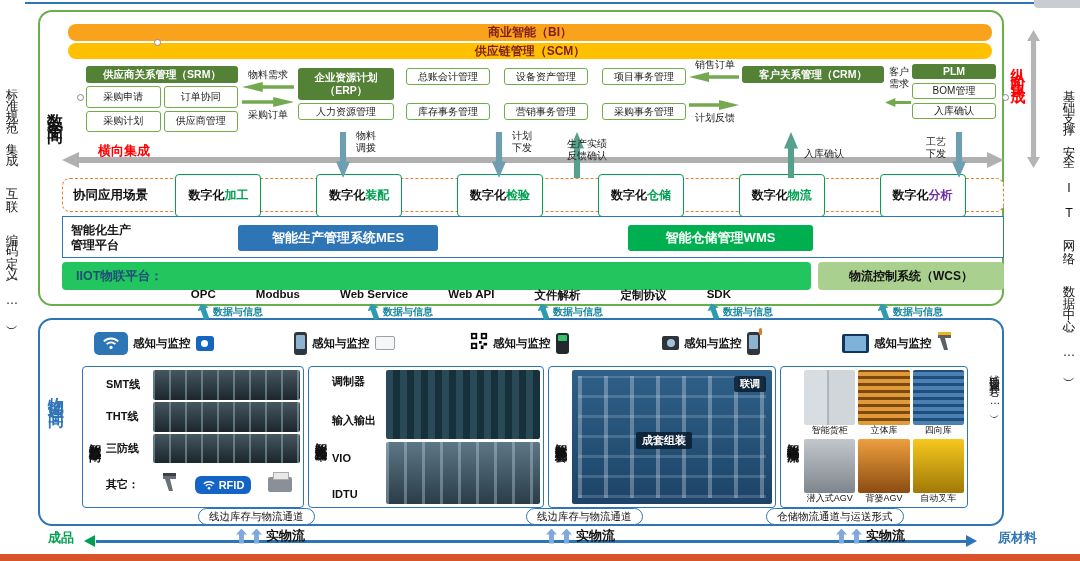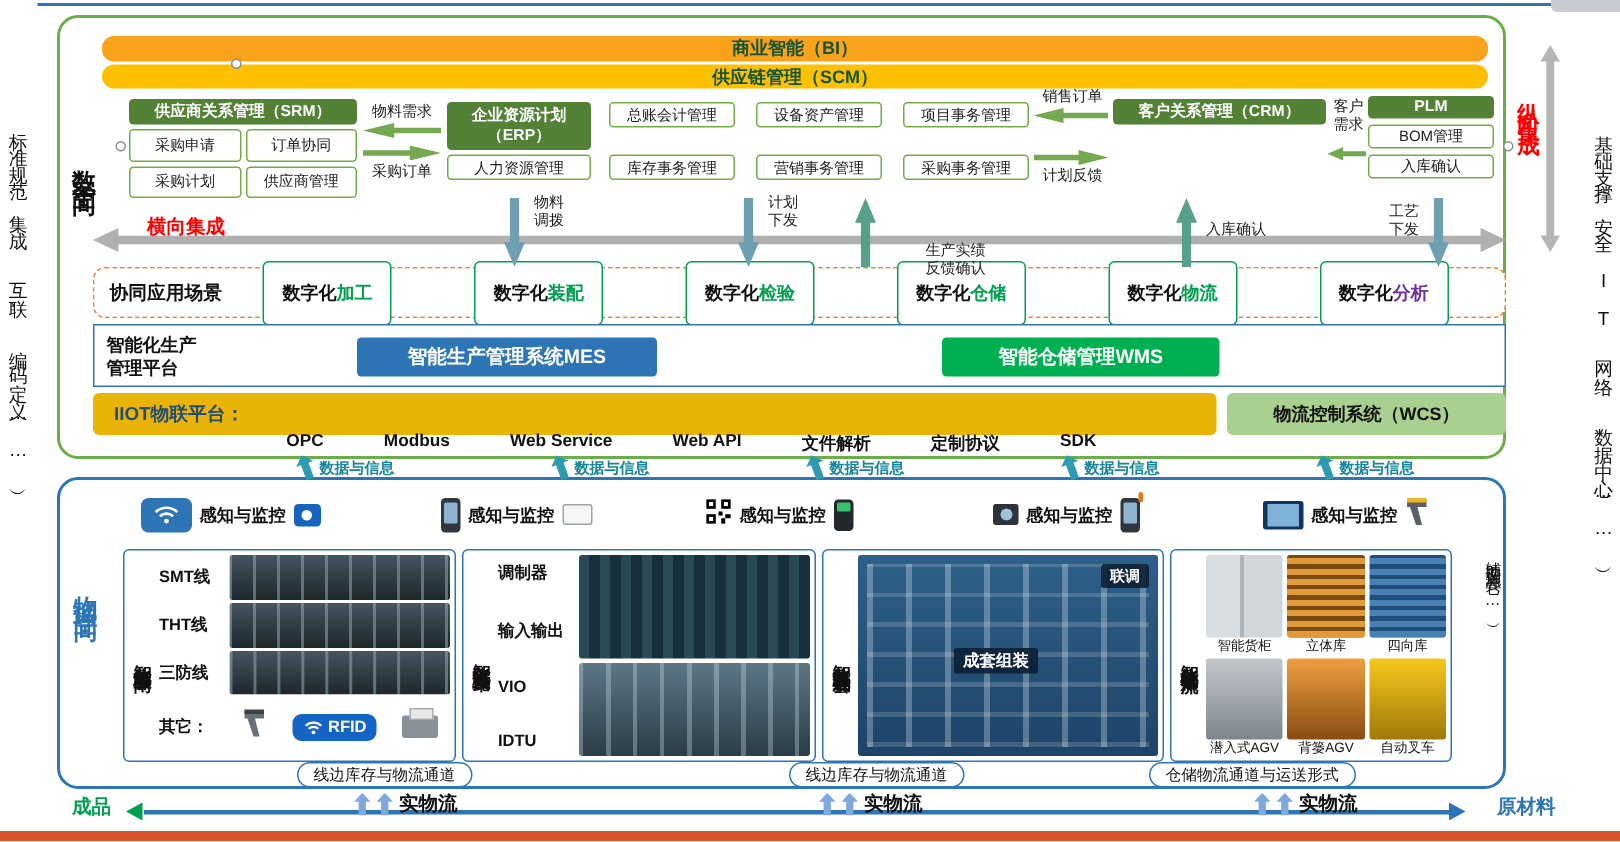--- a/index.html
+++ b/index.html
@@ -17,21 +17,21 @@
   .rail-right { left:1060px; top:80px; height:470px; }
 
   
   .digital-panel { position:absolute; left:38px; top:10px; width:966px; height:296px; border:2px solid #6AAE4C; border-radius:14px; background:#fff; }
   .vlabel { position:absolute; writing-mode:vertical-rl; text-orientation:upright; font-weight:bold; }
   .lbl-dspace { left:44px; top:100px; font-size:16px; letter-spacing:5px; color:#111; }
   .lbl-vint { left:1008px; top:56px; font-size:15px; letter-spacing:7px; color:#F00; }
   .varrow { position:absolute; left:1027px; top:30px; width:13px; height:138px; background:#B5B5B5;
             clip-path:polygon(50% 0,100% 8%,70% 8%,70% 92%,100% 92%,50% 100%,0 92%,30% 92%,30% 8%,0 8%); }
 
-  .bar { position:absolute; left:28px; width:924px; border-radius:8px; display:flex; align-items:center; justify-content:center; font-weight:bold; font-size:12px; color:#14532d; }
+  .bar { position:absolute; left:28px; width:924px; border-radius:8px; display:flex; align-items:center; justify-content:center; font-weight:bold; font-size:12px; color:#7f1d1d; }
   .bar-bi { top:12px; height:17px; background:#F9A21B; }
   .bar-scm { top:31px; height:16px; background:#FFC000; }
   .dot { position:absolute; width:7px; height:7px; border-radius:50%; background:#fff; border:1.5px solid #8A8A8A; }
 
   .module { position:absolute; display:flex; flex-direction:column; }
   .mod-head { background:#538135; color:#fff; font-weight:bold; font-size:10.5px; display:flex; align-items:center; justify-content:center; border-radius:3px; line-height:13px; text-align:center; }
   .mini { background:#fff; border:1px solid #70AD47; border-radius:3px; font-size:10px; color:#222; display:flex; align-items:center; justify-content:center; white-space:nowrap; }
   .grid2 { flex:1; display:grid; grid-template-columns:1fr 1fr; grid-template-rows:1fr 1fr; gap:3px; padding-top:3px; }
 
   .flowlbl { position:absolute; font-size:10px; color:#222; line-height:12px; text-align:center; z-index:3; }
@@ -52,21 +52,21 @@
   .scen-item { border:1.5px solid #00A050; border-radius:4px; background:#fff; padding:12px 12px; font-size:12px; font-weight:bold; white-space:nowrap; color:#111; }
   .acc-g { color:#00A050; } .acc-p { color:#7030A0; }
 
   .plat { position:absolute; left:22px; top:204px; width:942px; height:42px; border:1.2px solid #2E75B6; background:#fff; }
   .plat-lbl { position:absolute; left:8px; top:6px; width:68px; font-weight:bold; font-size:12px; line-height:15px; color:#111; }
   .mes, .wms { position:absolute; top:8px; height:26px; color:#fff; font-weight:bold; font-size:13px; display:flex; align-items:center; justify-content:center; border-radius:3px; }
   .mes { left:175px; width:200px; background:#2E75B6; }
   .wms { left:565px; width:185px; background:#00B050; }
 
   .iiot { position:absolute; left:22px; top:250px; width:942px; height:28px; display:flex; gap:7px; }
-  .iiot-main { flex:1; background:#eab308; border-radius:4px; display:flex; align-items:center; padding:0 14px; }
+  .iiot-main { flex:1; background:#22c55e; border-radius:4px; display:flex; align-items:center; padding:0 14px; }
   .iiot-lbl { color:#1F4E79; font-weight:bold; font-size:12.5px; white-space:nowrap; margin-right:28px; }
   .proto-row { flex:1; display:flex; justify-content:space-between; margin-right:66px;margin-top:38px; }
   .proto { font-weight:bold; font-size:11.5px; color:#111; white-space:nowrap; }
   .wcs { width:186px; background:#A9D08E; border-radius:4px; display:flex; align-items:center; justify-content:center; font-weight:bold; font-size:12px; color:#111; }
 
   
   .dflow { position:absolute; top:303px; display:flex; align-items:center; gap:3px; z-index:6; }
   .dflow .ar { width:12px; height:17px; background:#2E9BB0; transform:rotate(-20deg);
                clip-path:polygon(50% 0,100% 36%,72% 36%,72% 100%,28% 100%,28% 36%,0 36%); }
   .dflow .t { font-size:10px; font-weight:bold; color:#17869C; white-space:nowrap; }
@@ -207,21 +207,21 @@
     </div>
 
     <div class="harrow"></div>
     <div class="lbl-hint">横向集成</div>
 
     <div class="barrow ar-d vd" style="left:296px;top:120px;"></div>
     <div class="flowlbl" style="left:314px;top:118px;width:24px;">物料调拨</div>
     <div class="barrow ar-d vd" style="left:452px;top:120px;"></div>
     <div class="flowlbl" style="left:470px;top:118px;width:24px;">计划下发</div>
     <div class="barrow ar-u vu" style="left:530px;top:120px;"></div>
-    <div class="flowlbl" style="left:574px;top:126px;width:46px;margin-top:24px;">生产实绩反馈确认</div>
+    <div class="flowlbl" style="left:524px;top:126px;width:46px;">生产实绩反馈确认</div>
     <div class="barrow ar-u vu" style="left:744px;top:120px;"></div>
     <div class="flowlbl" style="left:760px;top:136px;width:48px;">入库确认</div>
     <div class="barrow ar-d vd" style="left:912px;top:120px;"></div>
     <div class="flowlbl" style="left:884px;top:124px;width:24px;">工艺下发</div>
 
     <div class="scen">
       <span class="scen-lbl">协同应用场景</span>
       <div class="scen-items">
         <div class="scen-item"><span>数字化</span><span class="acc-g">加工</span></div>
         <div class="scen-item"><span>数字化</span><span class="acc-g">装配</span></div>

